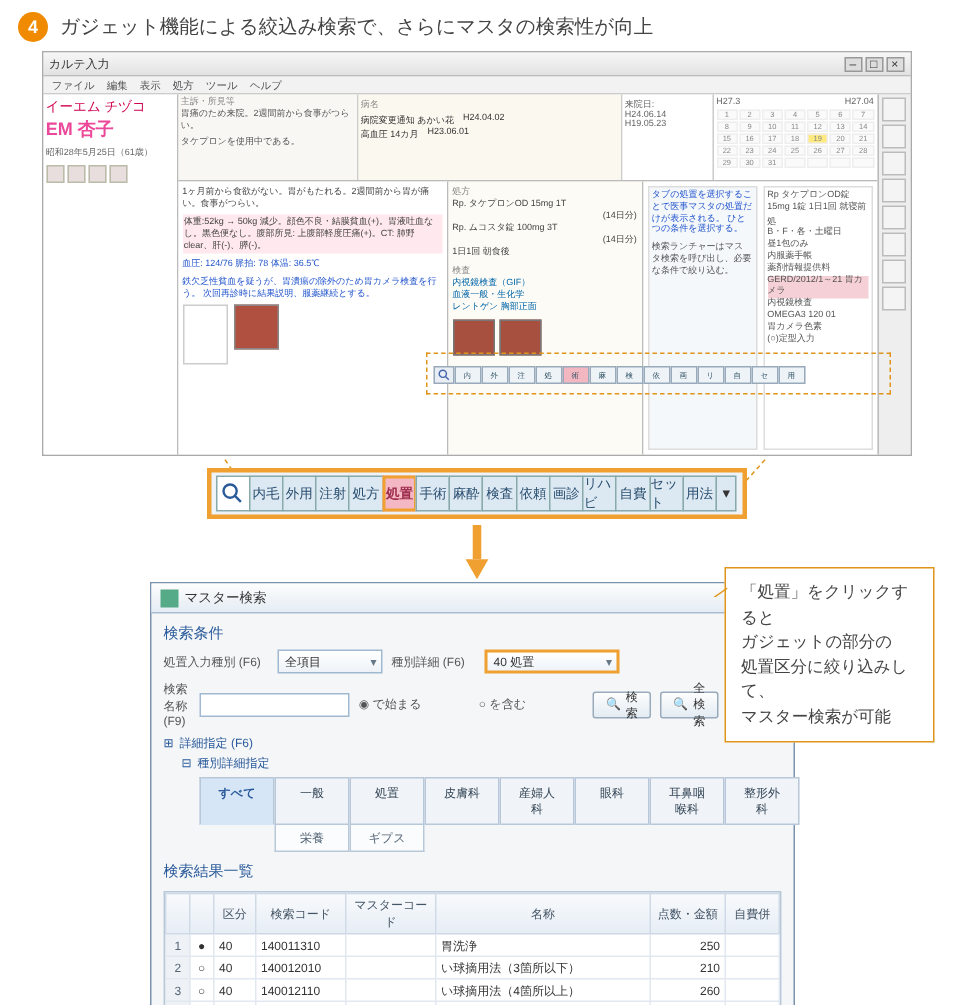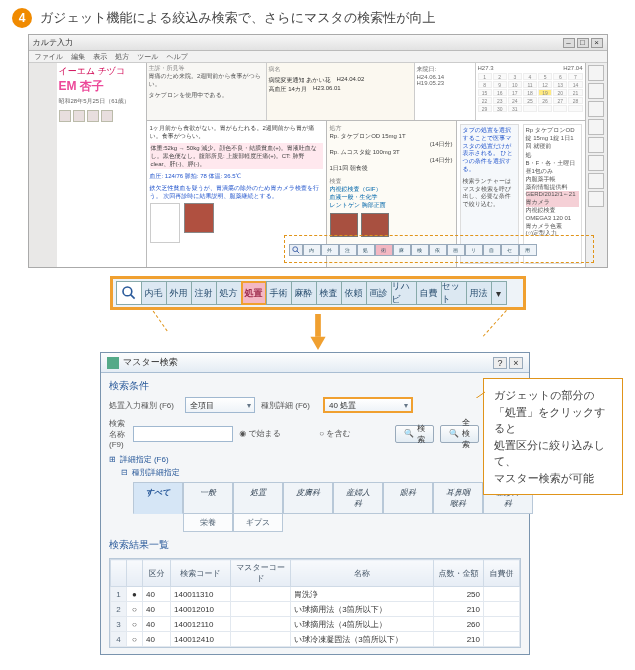--- a/index.html
+++ b/index.html
@@ -2,27 +2,27 @@
 <html><head>
 <meta charset="utf-8">
 <style>
   * { box-sizing: border-box; margin: 0; padding: 0; font-family: "Meiryo", "MS PGothic", sans-serif; }
   body { width: 635px; height: 670px; background: #fff; font-size: 10px; color: #333; position: relative; }
 
   .heading-row { display: flex; align-items: center; padding: 8px 12px 6px 12px; gap: 8px; }
   .badge-num { width: 20px; height: 20px; border-radius: 50%; background: #f08a00; color: #fff; font-size: 12px; font-weight: bold; display: flex; align-items: center; justify-content: center; }
   .heading-text { font-size: 13px; color: #444; }
 
-  .main-shot { position: relative; margin: 0 auto; width: 580px; height: 234px; border: 1px solid #aaa; background: #e9e8e7; }
+  .main-shot { position: relative; margin: 0 auto; width: 580px; height: 270px; border: 1px solid #aaa; background: #e9e8e7; }
   .titlebar { height: 16px; background: linear-gradient(#f7f7f7,#e2e2e2); border-bottom:1px solid #bbb; display:flex; align-items:center; padding:0 4px; font-size:8px; justify-content:space-between;}
   .titlebar .wbtns { display:flex; gap:2px;}
   .titlebar .wbtn { width:12px; height:10px; background:#ddd; border:1px solid #999; display:flex;align-items:center;justify-content:center;}
   .menubar { height:12px; background:#f2f2f2; border-bottom:1px solid #ccc; display:flex; gap:8px; padding:0 6px; font-size:7px; align-items:center; color:#555;}
 
-  .main-body { display:flex; height:calc(100% - 28px);padding-left:28px; }
+  .main-body { display:flex; height:calc(100% - 28px); }
   .patient-col { width:90px; border-right:1px solid #bbb; background:#fff; padding:2px; font-size:7px;}
   .patient-name-jp { color:#d00050; font-size:9px; }
   .patient-name-en { color:#ec4899; font-size:12px; font-weight:bold; }
   .pat-sub { color:#666; font-size:6px; margin-top:2px;}
   .pat-icons { display:flex; gap:2px; margin-top:4px;}
   .pat-icons span{ width:12px;height:12px;background:#e8dede;border:1px solid #bba; }
 
   .center-col { flex:1; display:flex; flex-direction:column; }
   .center-top { height:58px; border-bottom:1px solid #bbb; display:flex; }
   .ct-a { width:120px; border-right:1px solid #ccc; background:#f8f7f4; font-size:6px; padding:2px; color:#555; line-height:1.3;}
@@ -51,21 +51,21 @@
   .karte-r .lt{color:#2255cc;}
   .karte-r .pink-row{background:#f5d0d6;}
 
   .filter-bar-mini { position:absolute; left:260px; top:208px; height:14px; display:flex; align-items:center;}
   .filter-bar-mini .mag{width:14px;height:12px;background:#e9eef5;border:1px solid #9ab;display:flex;align-items:center;justify-content:center;}
   .filter-bar-mini .seg{width:18px;height:12px;border:1px solid #9ab;background:#eef3f8;font-size:5px;display:flex;align-items:center;justify-content:center;color:#356;}
   .filter-bar-mini .seg.active{background:#f3b7c2;}
 
   .dashed-focus { position:absolute; left:255px; top:200px; width:310px; height:28px; border:1px dashed #e0941a; pointer-events:none;}
 
-  .callout-bar-wrap { position:relative; width:416px; margin:8px auto 0 auto;}
+  .callout-bar-wrap { position:relative; width:360px; margin:8px auto 0 auto;}
   .callout-bar { border:3px solid #f0a030; background:#eef3f8; display:flex; align-items:center; padding:3px; height:34px;}
   .callout-bar .mag { width:26px;height:24px;border:1px solid #8aa;background:#fff;display:flex;align-items:center;justify-content:center;}
   .callout-bar .filter-btn{ width:26px;height:24px;border:1px solid #8aa;background:#dce8f2;display:flex;align-items:center;justify-content:center;font-size:9px;color:#2a4f70; margin-left:-1px;}
   .callout-bar .filter-btn.shochi{ border:2px solid #f0a030; background:#f4b8c4; color:#a03050; font-weight:bold;}
   .callout-bar .drop{ width:16px;height:24px;border:1px solid #8aa;background:#dce8f2;display:flex;align-items:center;justify-content:center;margin-left:-1px;}
 
   .connector-arrow{ width:20px;height:38px;margin:4px auto 0 auto;}
   .connector-arrow svg{width:100%;height:100%;}
 
   .master-shot{ position:relative; width:430px; margin:0 0 0 100px; border:1px solid #7a94ae; background:#f4f6f8; font-size:9px;}
@@ -372,21 +372,21 @@
         </div>
     </div>
     <div class="ms-expand-row">
       <span>⊞</span>
       <span>詳細指定 (F6)</span>
     </div>
     <div class="ms-expand-row" style="margin-left:12px;margin-top:2px">
       <span>⊟</span>
       <span>種別詳細指定</span>
     </div>
-    <div class="ms-tabs" style="margin-left:24px;font-style:italic;">
+    <div class="ms-tabs" style="margin-left:24px;">
       <div class="tab sel">すべて</div>
       <div class="tab">一般</div>
       <div class="tab">処置</div>
       <div class="tab">皮膚科</div>
       <div class="tab">産婦人科</div>
       <div class="tab">眼科</div>
       <div class="tab">耳鼻咽喉科</div>
       <div class="tab">整形外科</div>
     </div>
     <div class="ms-tabs-row2" style="margin-left:74px;">
@@ -452,20 +452,20 @@
             </tr>
           </tbody>
       </table>
     </div>
 
   </div>
 
 </div>
 
 <div class="side-note">
+  <div>「処置」をクリックすると</div>
   <div>ガジェットの部分の</div>
-  <div>「処置」をクリックすると</div>
   <div>処置区分に絞り込みして、</div>
   <div>マスター検索が可能</div>
 </div>
 <svg class="note-connector">
     <line x1="40" y1="12" x2="0" y2="40" stroke="#e0941a" stroke-width="1"></line>
   </svg>
 
 </body></html>

